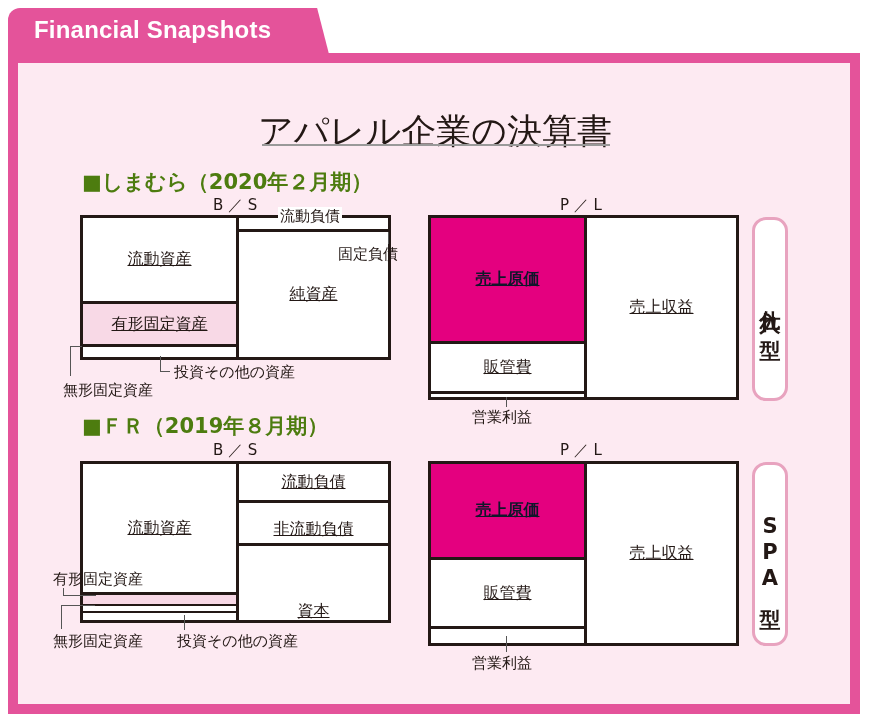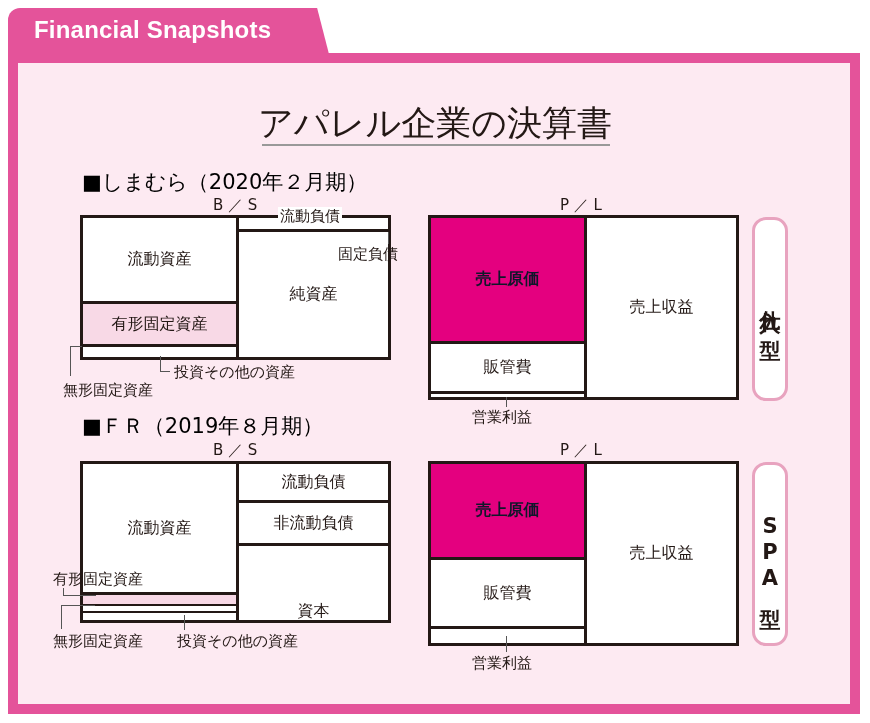--- a/index.html
+++ b/index.html
@@ -2,26 +2,26 @@
 <html><head>
 <meta charset="utf-8">
 <style>
   html,body{margin:0;padding:0;}
   body{width:870px;height:723px;background:#ffffff;position:relative;overflow:hidden;font-family:"DejaVu Sans",sans-serif;color:#231815;}
   .abs{position:absolute;box-sizing:border-box;}
   .tab{left:8px;top:8px;width:322px;height:50px;background:#e4539a;border-radius:12px 0 0 0;clip-path:polygon(0 0,96% 0,100% 100%,0 100%);}
   .tab-label{left:34px;top:16px;font-family:"Liberation Sans",sans-serif;font-size:24px;font-weight:bold;color:#fff;letter-spacing:0.2px;}
   .frame{left:8px;top:53px;width:852px;height:661px;background:#e4539a;}
   .panel{left:18px;top:63px;width:832px;height:641px;background:#fdeaf2;}
-  .title{left:0;top:100px;width:870px;text-align:center;font-size:35px;color:#231815;}
+  .title{left:0;top:108px;width:870px;text-align:center;font-size:35px;color:#231815;}
   .title-line{left:262px;top:144px;width:348px;height:2px;background:#999;}
-  .section{font-size:21px;font-weight:normal;color:#000000;}
+  .section{font-size:21px;font-weight:bold;color:#4d7c0f;}
   .small{font-size:15px;color:#231815;white-space:nowrap;}
   .box{border:3px solid #231815;background:#fff;}
-  .cell{display:flex;align-items:center;justify-content:center;font-size:16px;color:#231815;}
+  .cell{display:flex;align-items:center;justify-content:center;font-size:16px;color:#231815;text-decoration:underline;}
   .pink-cell{background:#f8d9e6;}
   .magenta{background:#e4007f;color:#0f172a;font-weight:bold;}
   .line{background:#231815;}
   .leader{border-color:#555;border-style:solid;border-width:0;}
   .pill{border:3px solid #e8a3bf;border-radius:14px;background:#fff;display:flex;align-items:center;justify-content:center;}
   .vtext{writing-mode:vertical-rl;text-orientation:upright;font-size:21px;font-weight:bold;letter-spacing:2px;color:#231815;}
 </style>
 </head>
 <body>
 
@@ -92,21 +92,21 @@
     </div>
   <div class="abs line" style="left:0;top:128px;width:153px;height:3px;"></div>
   <div class="abs pink-cell" style="left:0;top:131px;width:153px;height:9px;"></div>
   <div class="abs line" style="left:0;top:140px;width:153px;height:2px;"></div>
   <div class="abs line" style="left:0;top:147px;width:153px;height:2px;"></div>
   <div class="abs line" style="left:153px;top:0;width:3px;height:156px;"></div>
   <div class="abs cell" style="left:156px;top:0;width:149px;height:36px;">
       <span>流動負債</span>
     </div>
   <div class="abs line" style="left:156px;top:36px;width:149px;height:3px;"></div>
-  <div class="abs cell" style="left:156px;top:31px;width:149px;height:56px;">
+  <div class="abs cell" style="left:156px;top:37px;width:149px;height:56px;">
       <span>非流動負債</span>
     </div>
   <div class="abs line" style="left:156px;top:79px;width:149px;height:3px;"></div>
   <div class="abs cell" style="left:156px;top:82px;width:149px;height:74px;margin-top:28px;">
       <span>資本</span>
     </div>
 </div>
 <div class="abs small" style="left:53px;top:570px;">有形固定資産</div>
 <div class="abs leader" style="left:63px;top:588px;width:33px;height:8px;border-left-width:1px;border-bottom-width:1px;"></div>
 <div class="abs leader" style="left:61px;top:605px;width:34px;height:24px;border-left-width:1px;border-top-width:1px;"></div>

